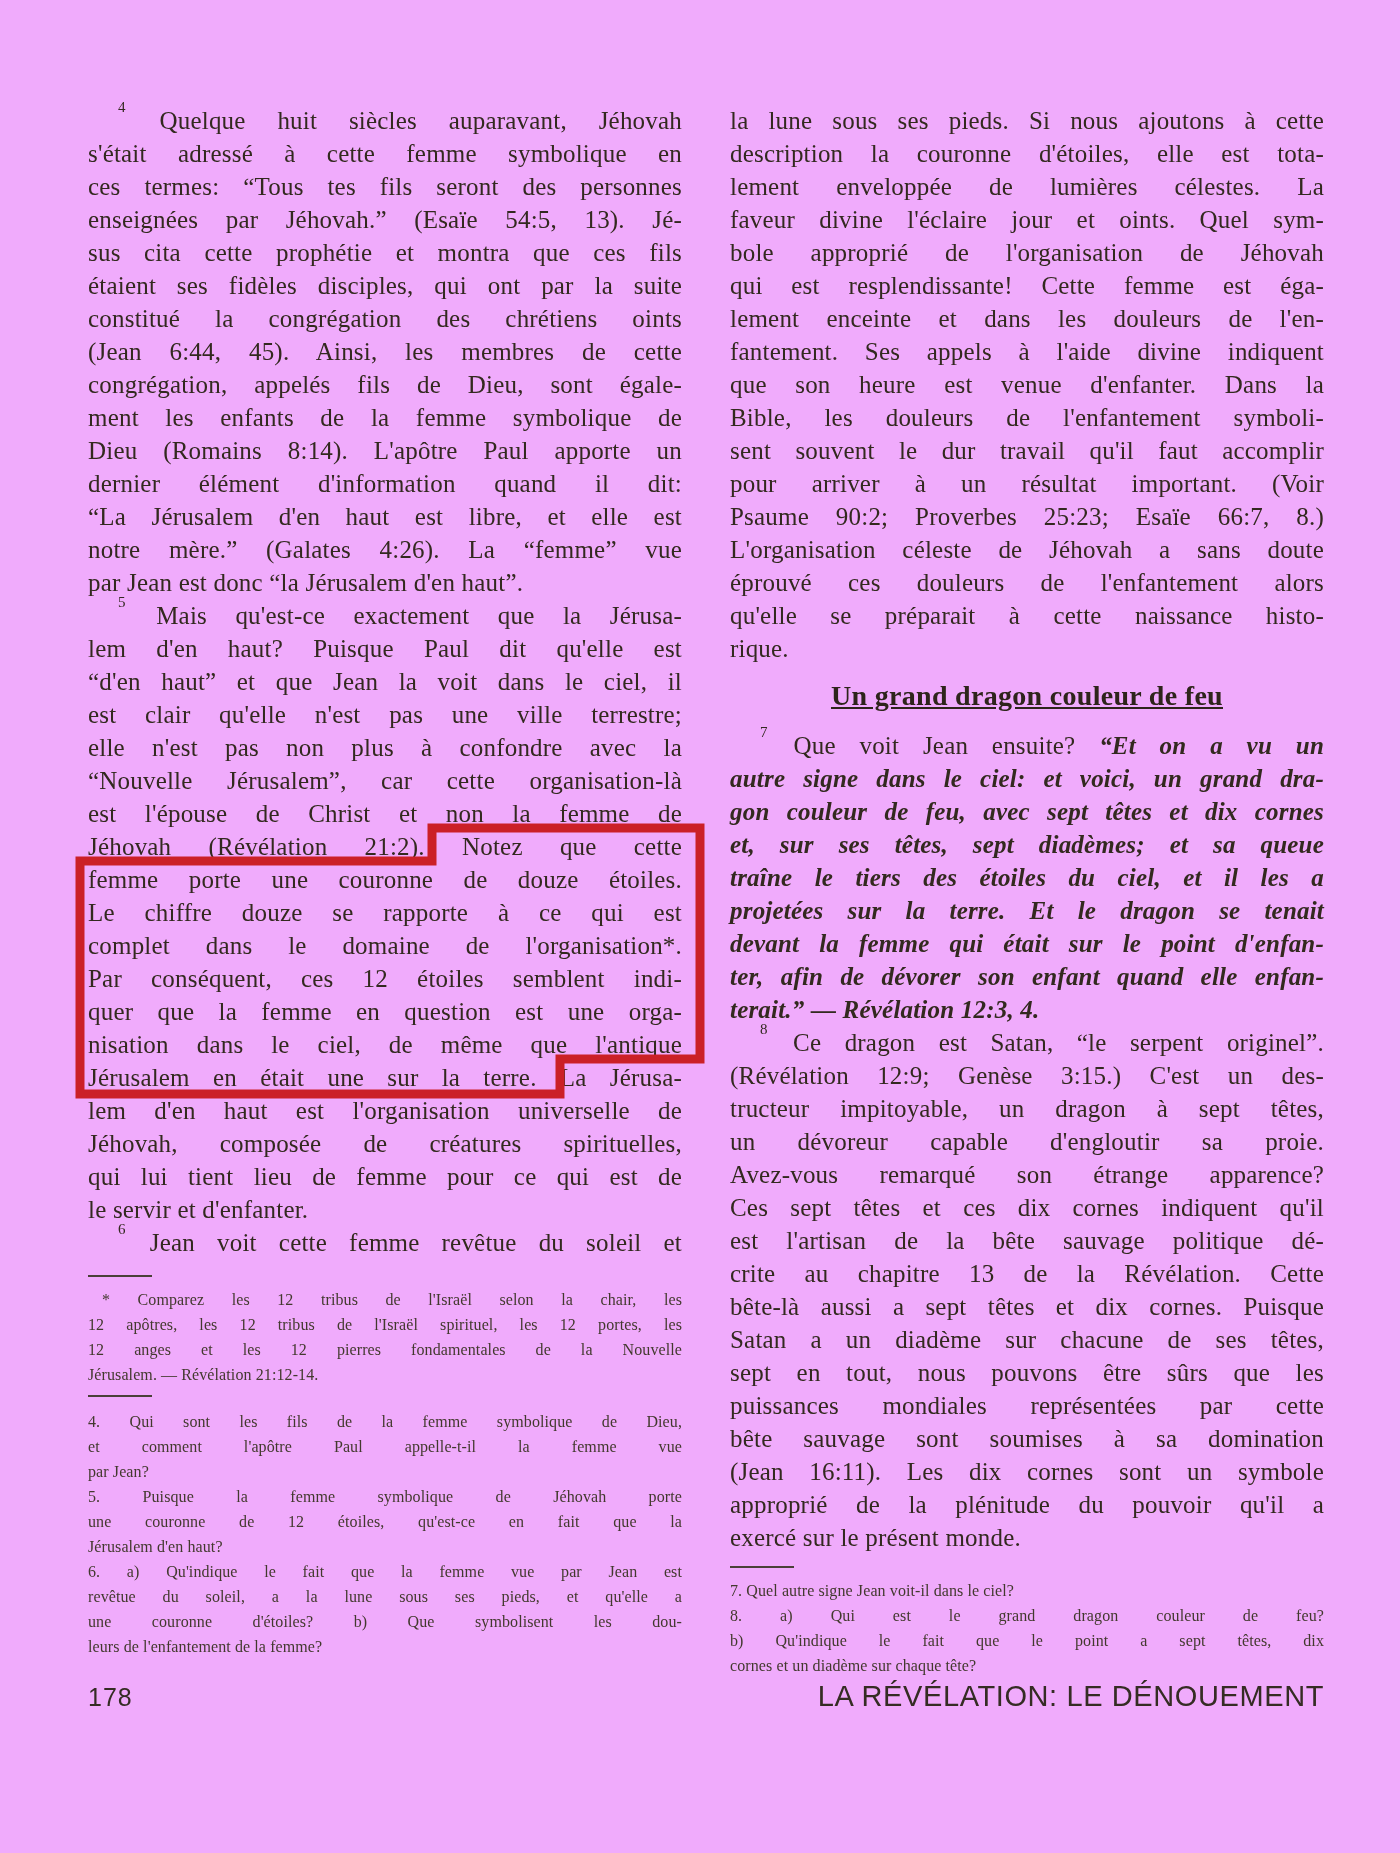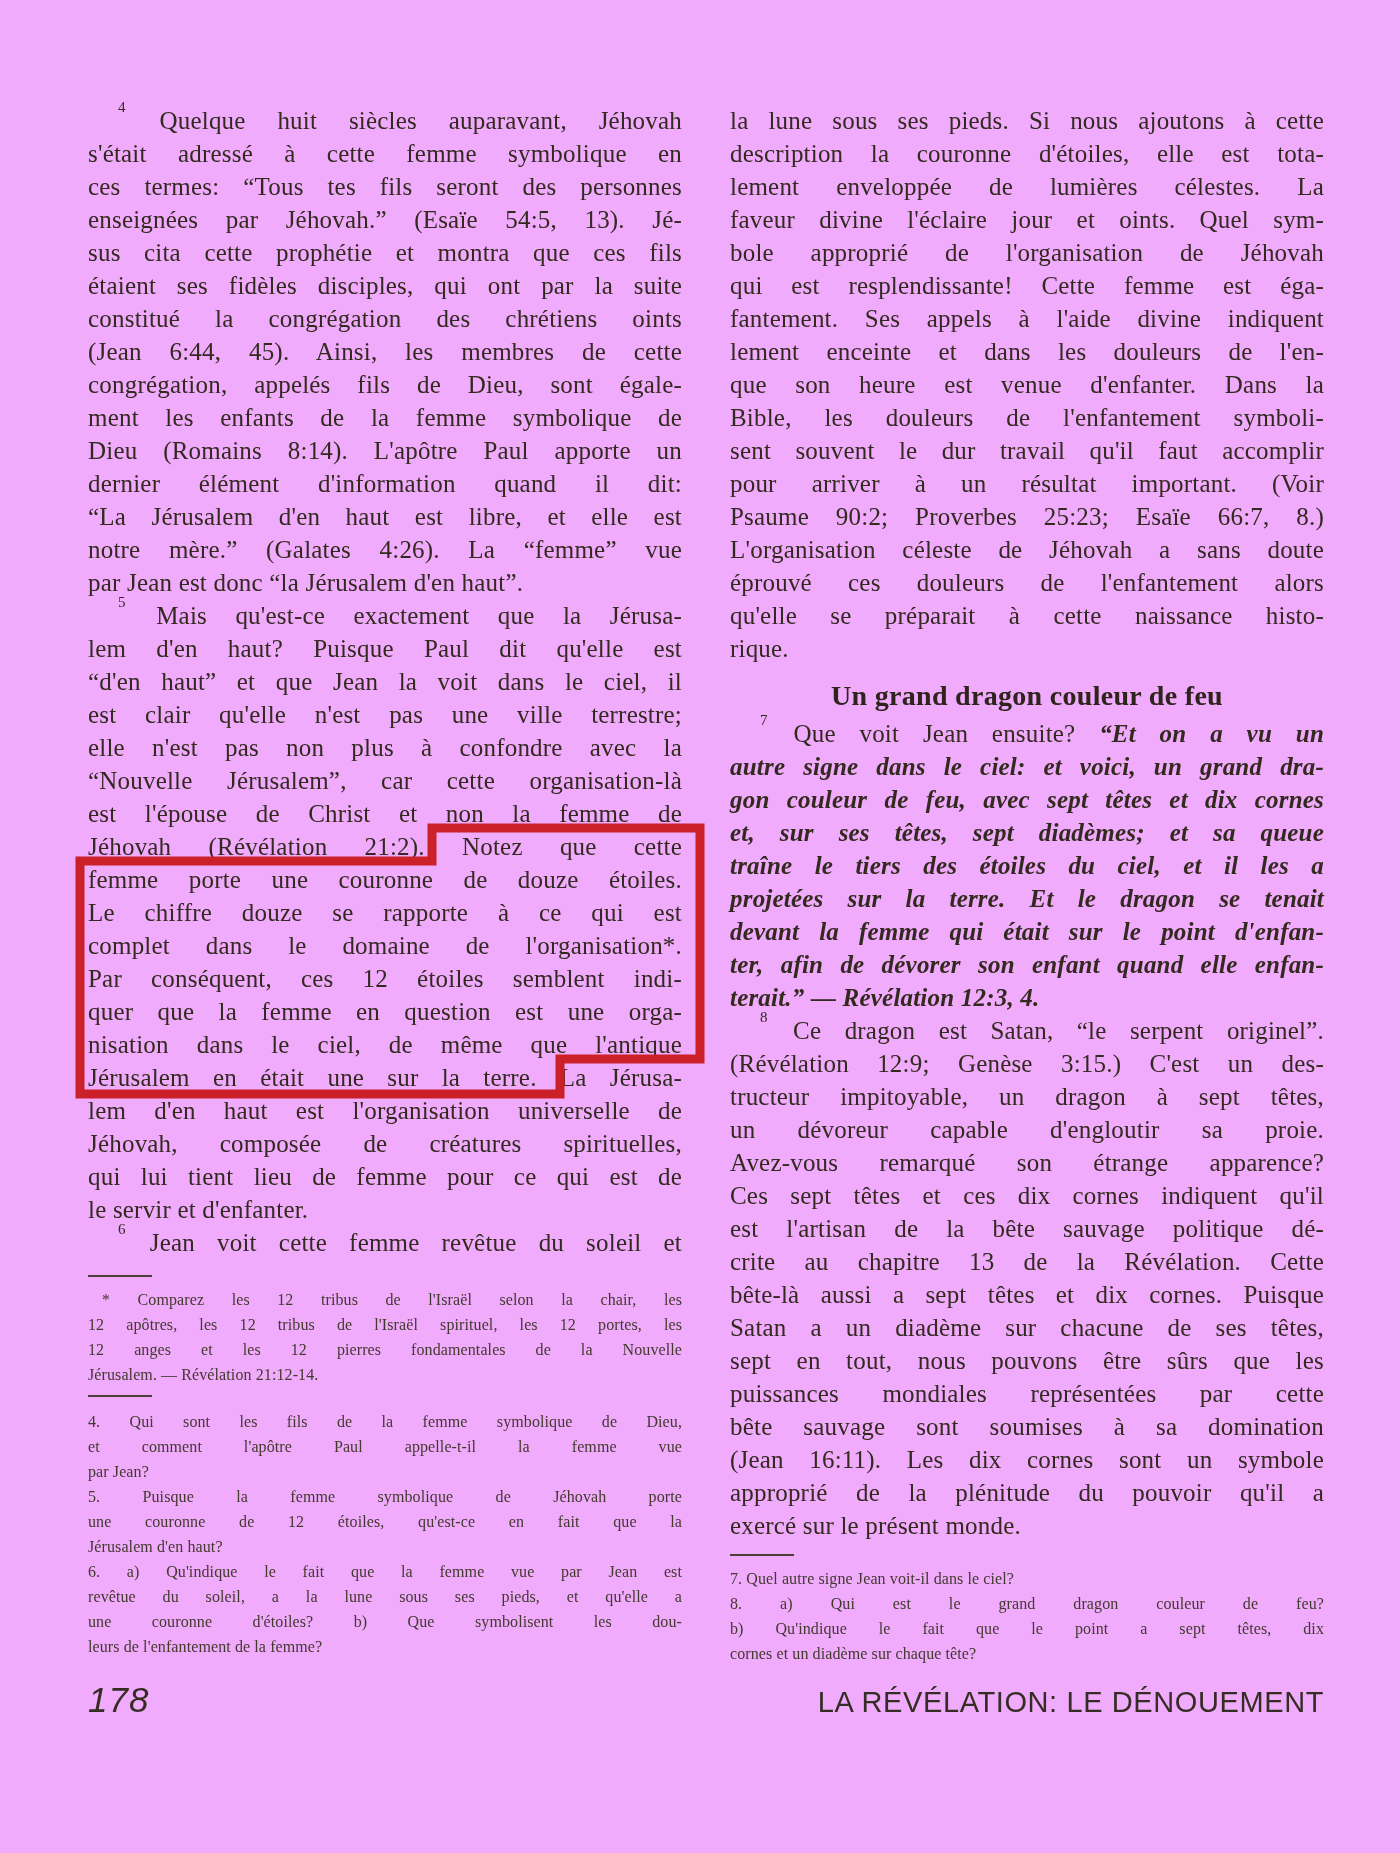--- a/index.html
+++ b/index.html
@@ -22,48 +22,49 @@
   .line.end { text-align-last: left; }
   .indent .line:first-child { text-indent: 30px; }
   .fn .line:first-child { text-indent: 14px; }
 
   sup { font-size: 0.6em; line-height: 0; position: relative; top: -0.5em; margin-right: 2px; }
 
   .bi .line { font-weight: 700; font-style: italic; }
   .rm { font-weight: 400; font-style: normal; margin-top: 40px; }
 
   .heading {
-    margin: 14px 0 4px 0;
+    margin: 14px 0 16px 0;
     font-size: 28px;
     line-height: 34px;
     font-weight: 700;
     text-align: center;
     color: #2e241b;
     letter-spacing: 0.3px;
+    text-decoration: underline;
   }
 
   .small { font-size: 16px; line-height: 25px; color: #43392e; letter-spacing: 0.1px; }
   .small .line { height: 25px; }
 
   .fn-rule { width: 64px; border-top: 2px solid #4a4038; margin: 16px 0 10px 0; }
   .fn-rule.bottom { margin: 8px 0 12px 0; }
   .fn-rule.q-rule { margin: 12px 0 10px 0; }
 
   .footer {
     position: absolute;
     left: 88px;
     right: 76px;
     top: 1680px;
     display: flex;
     justify-content: space-between;
     align-items: baseline;
     font-family: "Liberation Sans", sans-serif;
     color: #352c24;
   }
-  .footer .pageno { font-size: 35px; letter-spacing: 1px; font-style: italic; }
+  .footer .pageno { font-size: 25px; letter-spacing: 1px; }
   .footer .running { font-size: 29px; letter-spacing: 0.6px; }
 
   svg.overlay {
     position: absolute;
     left: 0; top: 0;
     width: 1400px; height: 1853px;
     pointer-events: none;
   }
 </style>
 </head>
@@ -144,22 +145,22 @@
   </div>
 
   <div class="col right">
     <div class="para">
         <div class="line">la lune sous ses pieds. Si nous ajoutons à cette</div>
         <div class="line">description la couronne d'étoiles, elle est tota-</div>
         <div class="line">lement enveloppée de lumières célestes. La</div>
         <div class="line">faveur divine l'éclaire jour et oints. Quel sym-</div>
         <div class="line">bole approprié de l'organisation de Jéhovah</div>
         <div class="line">qui est resplendissante! Cette femme est éga-</div>
+        <div class="line">lement enceinte et dans les douleurs de l'en-</div>
         <div class="line">fantement. Ses appels à l'aide divine indiquent</div>
-        <div class="line">lement enceinte et dans les douleurs de l'en-</div>
         <div class="line">que son heure est venue d'enfanter. Dans la</div>
         <div class="line">Bible, les douleurs de l'enfantement symboli-</div>
         <div class="line">sent souvent le dur travail qu'il faut accomplir</div>
         <div class="line">pour arriver à un résultat important. (Voir</div>
         <div class="line">Psaume 90:2; Proverbes 25:23; Esaïe 66:7, 8.)</div>
         <div class="line">L'organisation céleste de Jéhovah a sans doute</div>
         <div class="line">éprouvé ces douleurs de l'enfantement alors</div>
         <div class="line">qu'elle se préparait à cette naissance histo-</div>
         <div class="line end">rique.</div>
       </div>

